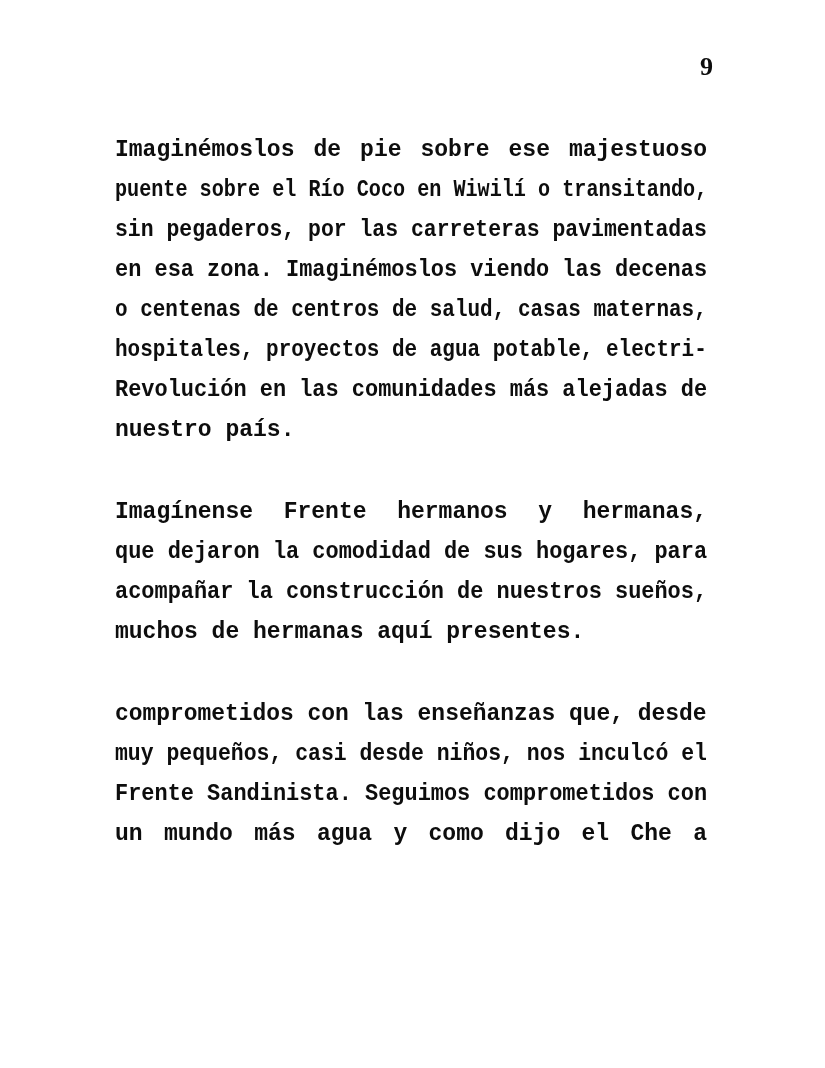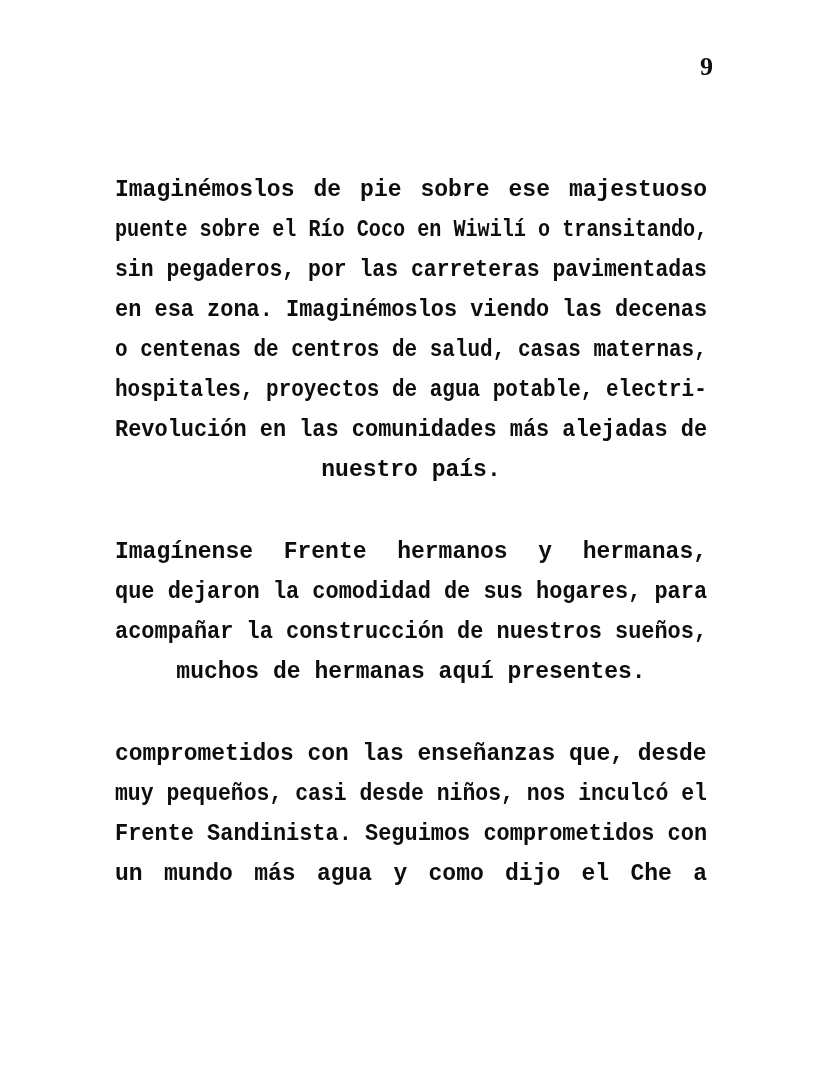--- a/index.html
+++ b/index.html
@@ -29,34 +29,33 @@
   .content {
     position: absolute;
     left: 115px;
     top: 130px;
     width: 592px;
     font-family: "Liberation Mono", "DejaVu Sans Mono", monospace;
     font-weight: 700;
     font-size: 23px;
     line-height: 40px;
     color: #0d0d0d;
-    margin-top: 40px;
   }
   .paragraph + .paragraph {
     margin-top: 42px;
   }
   .line {
     min-height: 40px;
   }
   .line.justify {
     text-align: justify;
     text-align-last: justify;
   }
   .line.plain {
-    text-align: center;
+    text-align: left;
   }
   .line.nowrap {
     white-space: nowrap;
     transform-origin: left center;
   }
 </style>
 </head>
 <body>
 
 <div class="page">

